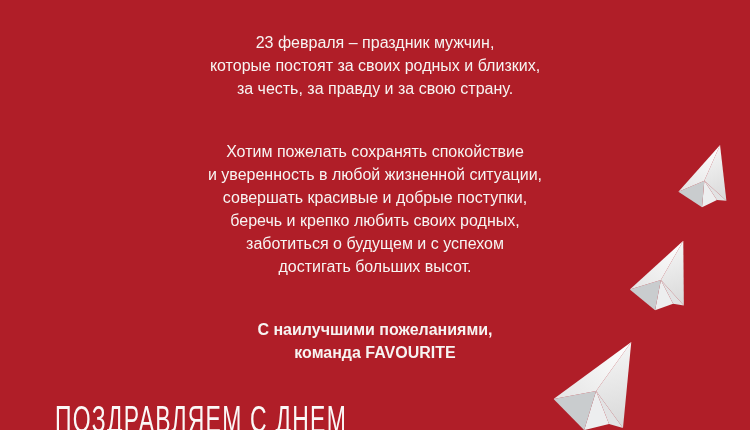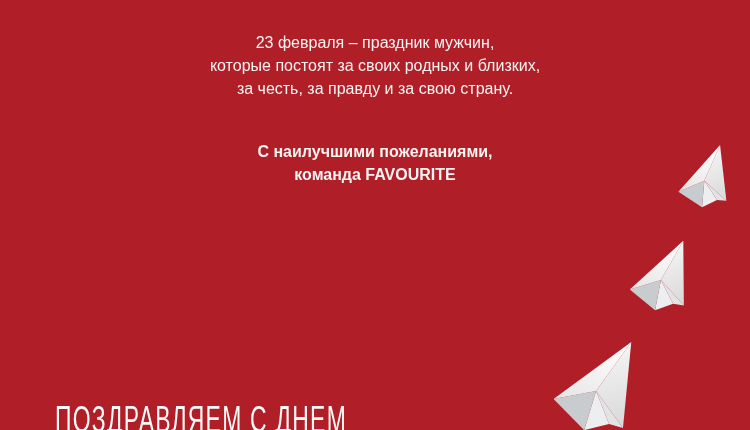--- a/index.html
+++ b/index.html
@@ -56,20 +56,26 @@
 </style>
 </head>
 <body>
 
 <div class="card" style="background: rgb(176, 30, 40);">
 
   <div class="message" style="color: rgb(247, 244, 242);">
     <p>23 февраля – праздник мужчин,
 которые постоят за своих родных и близких,
 за честь, за правду и за свою страну.</p>
+    <p>Хотим пожелать сохранять спокойствие
+и уверенность в любой жизненной ситуации,
+совершать красивые и добрые поступки,
+беречь и крепко любить своих родных,
+заботиться о будущем и с успехом
+достигать больших высот.</p>
     <p class="signature">С наилучшими пожеланиями,
 команда FAVOURITE</p>
   </div>
 
   <div class="headline" style="color: rgb(251, 248, 247);">ПОЗДРАВЛЯЕМ С ДНЕМ</div>
 
   <svg class="svg-defs" aria-hidden="true">
     <defs>
       <linearGradient id="wingGrad" x1="1" y1="0" x2="0" y2="1">
         <stop offset="0" stop-color="#FFFFFF"></stop>

